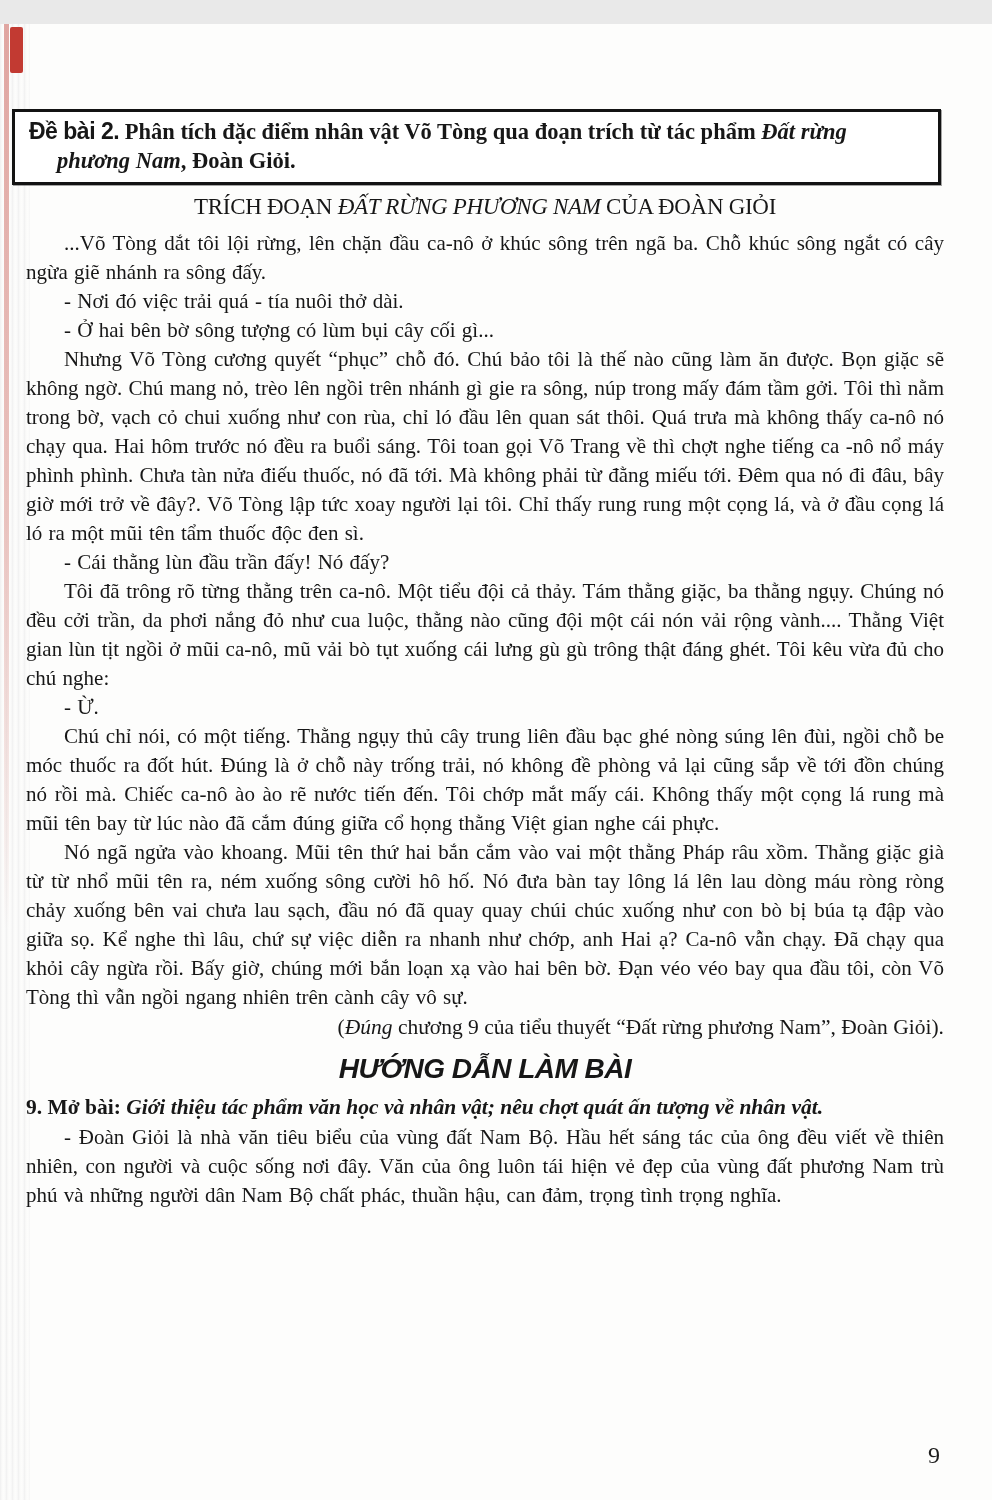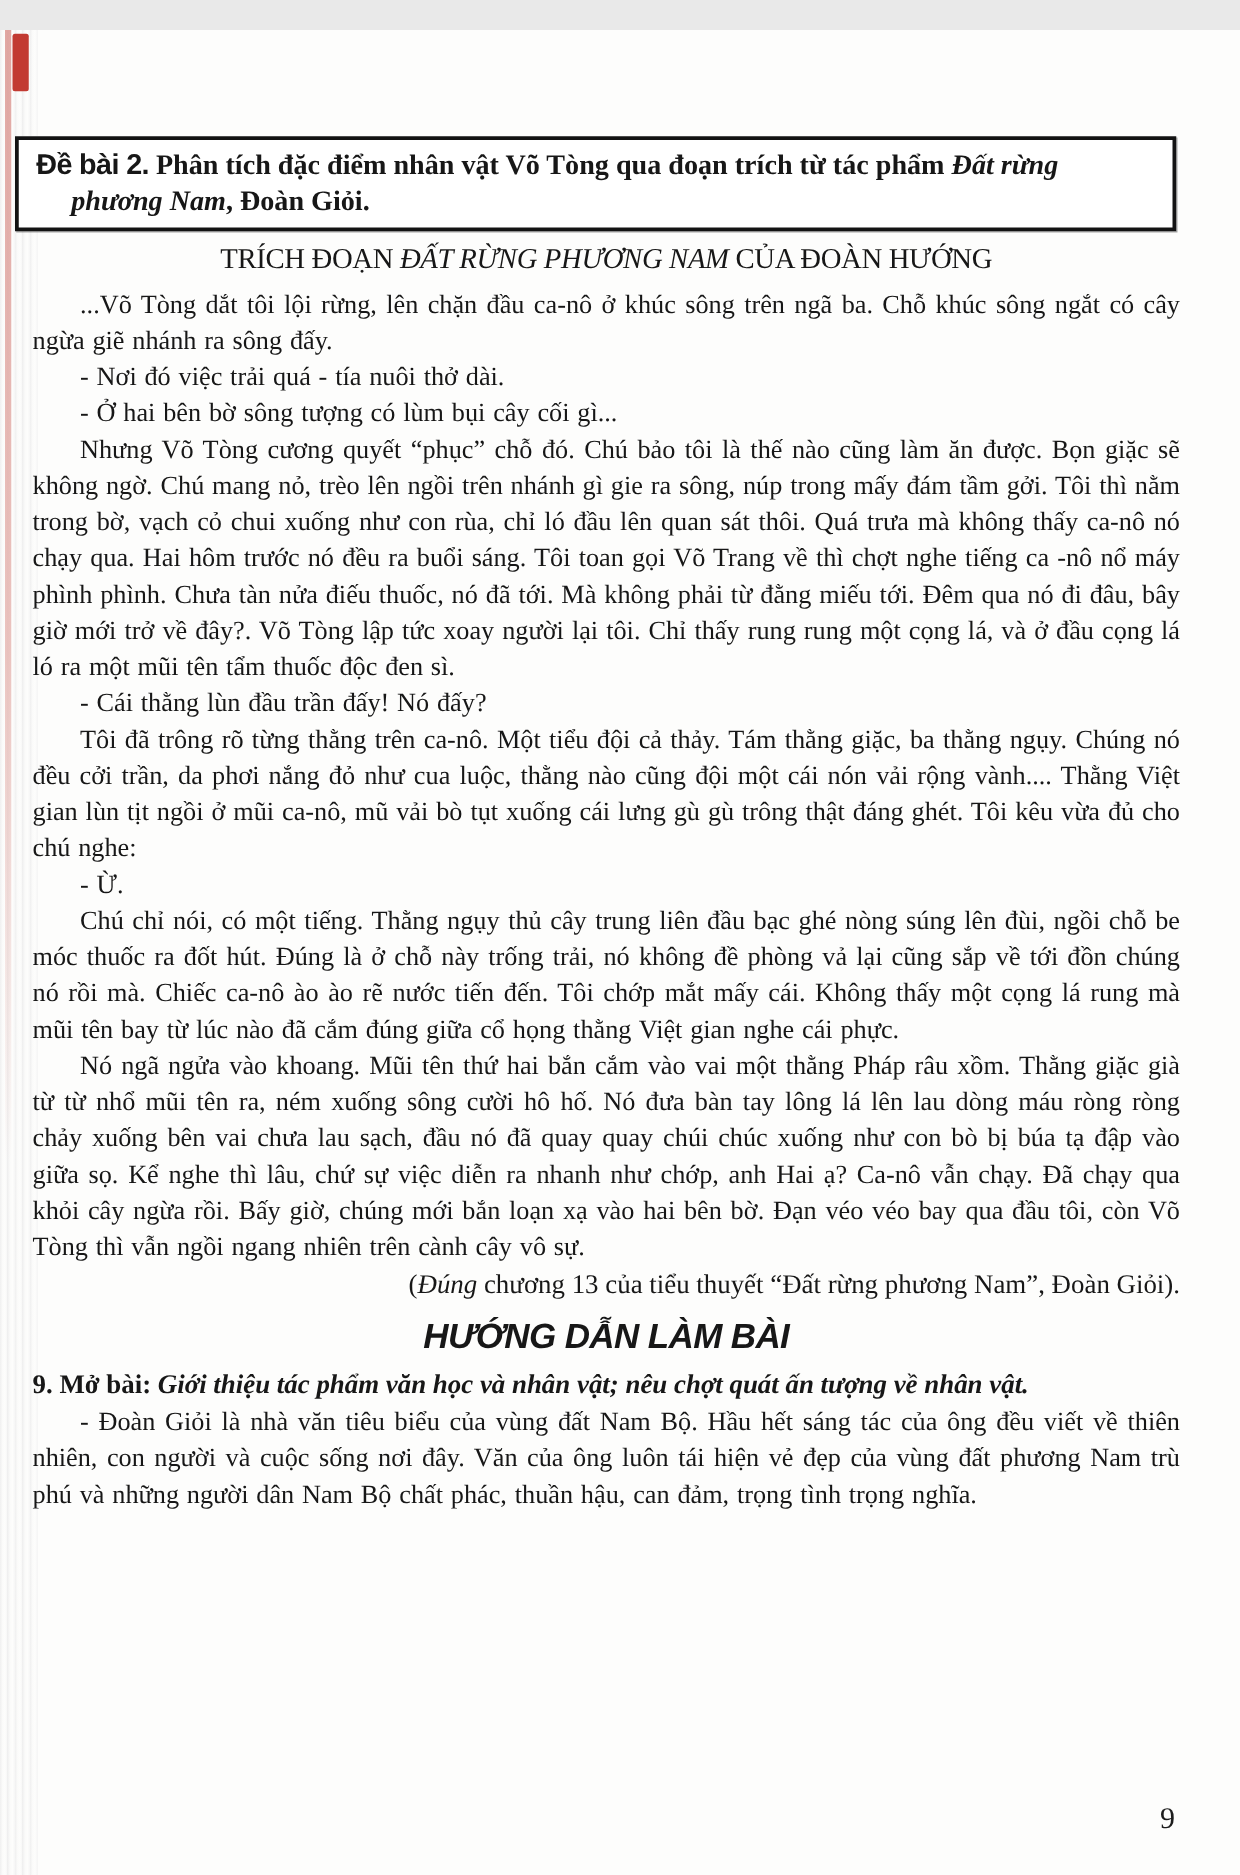--- a/index.html
+++ b/index.html
@@ -123,33 +123,33 @@
   <div class="scan-streaks"></div>
   <div class="red-line"></div>
   <div class="red-mark"></div>
 
   <div class="content">
 
     <div class="prompt-box">
       <p class="prompt-p"><span class="prompt-label">Đề bài 2.</span><span> Phân tích đặc điểm nhân vật Võ Tòng qua đoạn trích từ tác phẩm </span><span class="italic">Đất rừng phương Nam</span><span>, Đoàn Giỏi.</span></p>
     </div>
 
-    <h2 class="excerpt-heading"><span>TRÍCH ĐOẠN </span><span class="italic">ĐẤT RỪNG PHƯƠNG NAM</span><span> CỦA ĐOÀN HƯỚNG</span></h2>
+    <h2 class="excerpt-heading"><span>TRÍCH ĐOẠN </span><span class="italic">ĐẤT RỪNG PHƯƠNG NAM</span><span> CỦA ĐOÀN GIỎI</span></h2>
 
     <p class="para">...Võ Tòng dắt tôi lội rừng, lên chặn đầu ca-nô ở khúc sông trên ngã ba. Chỗ khúc sông ngắt có cây ngừa giẽ nhánh ra sông đấy.</p>
     <p class="para">- Nơi đó việc trải quá - tía nuôi thở dài.</p>
     <p class="para">- Ở hai bên bờ sông tượng có lùm bụi cây cối gì...</p>
     <p class="para">Nhưng Võ Tòng cương quyết “phục” chỗ đó. Chú bảo tôi là thế nào cũng làm ăn được. Bọn giặc sẽ không ngờ. Chú mang nỏ, trèo lên ngồi trên nhánh gì gie ra sông, núp trong mấy đám tầm gởi. Tôi thì nằm trong bờ, vạch cỏ chui xuống như con rùa, chỉ ló đầu lên quan sát thôi. Quá trưa mà không thấy ca-nô nó chạy qua. Hai hôm trước nó đều ra buổi sáng. Tôi toan gọi Võ Trang về thì chợt nghe tiếng ca -nô nổ máy phình phình. Chưa tàn nửa điếu thuốc, nó đã tới. Mà không phải từ đằng miếu tới. Đêm qua nó đi đâu, bây giờ mới trở về đây?. Võ Tòng lập tức xoay người lại tôi. Chỉ thấy rung rung một cọng lá, và ở đầu cọng lá ló ra một mũi tên tẩm thuốc độc đen sì.</p>
     <p class="para">- Cái thằng lùn đầu trần đấy! Nó đấy?</p>
     <p class="para">Tôi đã trông rõ từng thằng trên ca-nô. Một tiểu đội cả thảy. Tám thằng giặc, ba thằng ngụy. Chúng nó đều cởi trần, da phơi nắng đỏ như cua luộc, thằng nào cũng đội một cái nón vải rộng vành.... Thằng Việt gian lùn tịt ngồi ở mũi ca-nô, mũ vải bò tụt xuống cái lưng gù gù trông thật đáng ghét. Tôi kêu vừa đủ cho chú nghe:</p>
     <p class="para">- Ừ.</p>
     <p class="para">Chú chỉ nói, có một tiếng. Thằng ngụy thủ cây trung liên đầu bạc ghé nòng súng lên đùi, ngồi chỗ be móc thuốc ra đốt hút. Đúng là ở chỗ này trống trải, nó không đề phòng vả lại cũng sắp về tới đồn chúng nó rồi mà. Chiếc ca-nô ào ào rẽ nước tiến đến. Tôi chớp mắt mấy cái. Không thấy một cọng lá rung mà mũi tên bay từ lúc nào đã cắm đúng giữa cổ họng thằng Việt gian nghe cái phực.</p>
     <p class="para">Nó ngã ngửa vào khoang. Mũi tên thứ hai bắn cắm vào vai một thằng Pháp râu xồm. Thằng giặc già từ từ nhổ mũi tên ra, ném xuống sông cười hô hố. Nó đưa bàn tay lông lá lên lau dòng máu ròng ròng chảy xuống bên vai chưa lau sạch, đầu nó đã quay quay chúi chúc xuống như con bò bị búa tạ đập vào giữa sọ. Kể nghe thì lâu, chứ sự việc diễn ra nhanh như chớp, anh Hai ạ? Ca-nô vẫn chạy. Đã chạy qua khỏi cây ngừa rồi. Bấy giờ, chúng mới bắn loạn xạ vào hai bên bờ. Đạn véo véo bay qua đầu tôi, còn Võ Tòng thì vẫn ngồi ngang nhiên trên cành cây vô sự.</p>
 
-    <p class="citation"><span>(</span><span class="italic">Đúng</span><span> chương 13 của tiểu thuyết “Đất rừng phương Nam”, Đoàn Giỏi).</span></p>
+    <p class="citation"><span>(</span><span class="italic">Đúng</span><span> chương 9 của tiểu thuyết “Đất rừng phương Nam”, Đoàn Giỏi).</span></p>
 
     <h2 class="guide-heading">HƯỚNG DẪN LÀM BÀI</h2>
 
     <p class="guide-item"><span>9. Mở bài: </span><span class="italic">Giới thiệu tác phẩm văn học và nhân vật; nêu chợt quát ấn tượng về nhân vật.</span></p>
 
     <p class="para">- Đoàn Giỏi là nhà văn tiêu biểu của vùng đất Nam Bộ. Hầu hết sáng tác của ông đều viết về thiên nhiên, con người và cuộc sống nơi đây. Văn của ông luôn tái hiện vẻ đẹp của vùng đất phương Nam trù phú và những người dân Nam Bộ chất phác, thuần hậu, can đảm, trọng tình trọng nghĩa.</p>
 
   </div>
 
   <div class="page-number">9</div>

